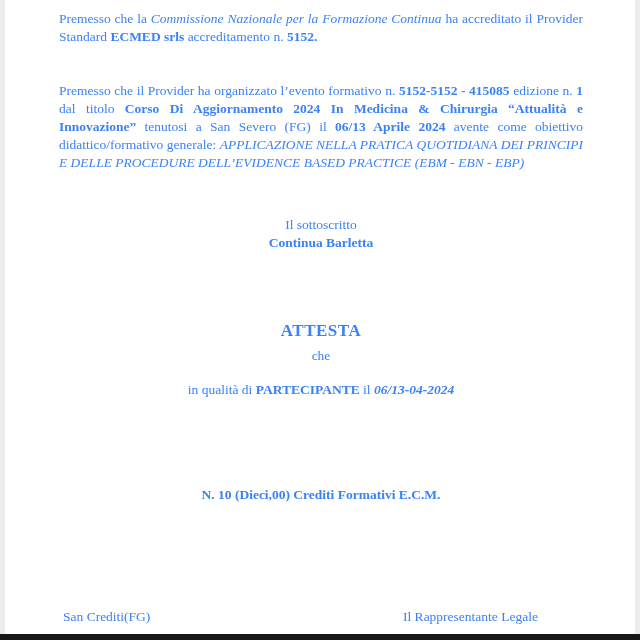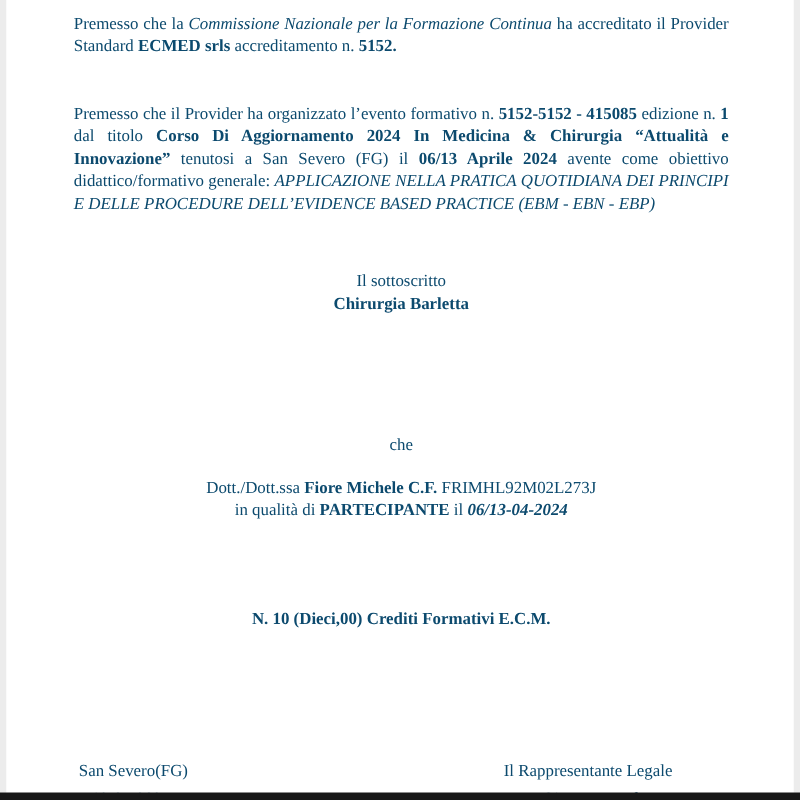--- a/index.html
+++ b/index.html
@@ -7,21 +7,21 @@
     padding: 0;
     background: #ffffff;
   }
   .page {
     position: relative;
     width: 640px;
     height: 640px;
     background: #ffffff;
     overflow: hidden;
     font-family: "Liberation Serif", "DejaVu Serif", serif;
-    color: #0c4a6e;
+    color: #3b82f6;
     font-size: 13.5px;
     line-height: 18px;
   }
   .edge-left {
     position: absolute; left: 0; top: 0; width: 5px; height: 640px;
     background: #ececec;
   }
   .edge-right {
     position: absolute; right: 0; top: 0; width: 5px; height: 640px;
     background: #ececec;
@@ -90,35 +90,35 @@
 
   <div class="edge-left"></div>
   <div class="edge-right"></div>
 
   <div class="textblock p1"><span>Premesso che la </span><span class="i">Commissione Nazionale per la Formazione Continua</span><span> ha accreditato il Provider Standard </span><span class="b">ECMED srls</span><span> accreditamento n. </span><span class="b">5152.</span></div>
 
   <div class="textblock p2"><span>Premesso che il Provider ha organizzato l’evento formativo n. </span><span class="b">5152-5152 - 415085</span><span> edizione n. </span><span class="b">1</span><span> dal titolo </span><span class="b">Corso Di Aggiornamento 2024 In Medicina &amp; Chirurgia “Attualità e Innovazione”</span><span> tenutosi a San Severo (FG) il </span><span class="b">06/13 Aprile 2024</span><span> avente come obiettivo didattico/formativo generale: </span><span class="i">APPLICAZIONE NELLA PRATICA QUOTIDIANA DEI PRINCIPI E DELLE PROCEDURE DELL’EVIDENCE BASED PRACTICE (EBM - EBN - EBP)</span></div>
 
   <div class="centerblock intro">
     <div>Il sottoscritto</div>
-    <div class="b">Chirurgia Barletta</div>
+    <div class="b">Continua Barletta</div>
   </div>
 
+  <div class="centerblock attesta-title">ATTESTA</div>
   <div class="centerblock attesta-che">che</div>
 
   <div class="centerblock participant">
-    <div><span>Dott./Dott.ssa </span><span class="b">Fiore Michele  C.F.</span><span> FRIMHL92M02L273J</span></div>
     <div><span>in qualità di </span><span class="b">PARTECIPANTE</span><span> il </span><span class="bi">06/13-04-2024</span></div>
   </div>
 
   <div class="centerblock credits">N. 10 (Dieci,00) Crediti Formativi E.C.M.</div>
 
 
   <div class="footer-left">
-    <div>San Severo(FG)</div>
+    <div>San Crediti(FG)</div>
     <div class="footer-line2 fl2-left">13-04-2024</div>
   </div>
 
   <div class="footer-right">
     <div>Il Rappresentante Legale</div>
     <div class="footer-line2">Dott. Giuseppe Barletta</div>
   </div>
 
   <div class="scan-bottom-bar"></div>
 

